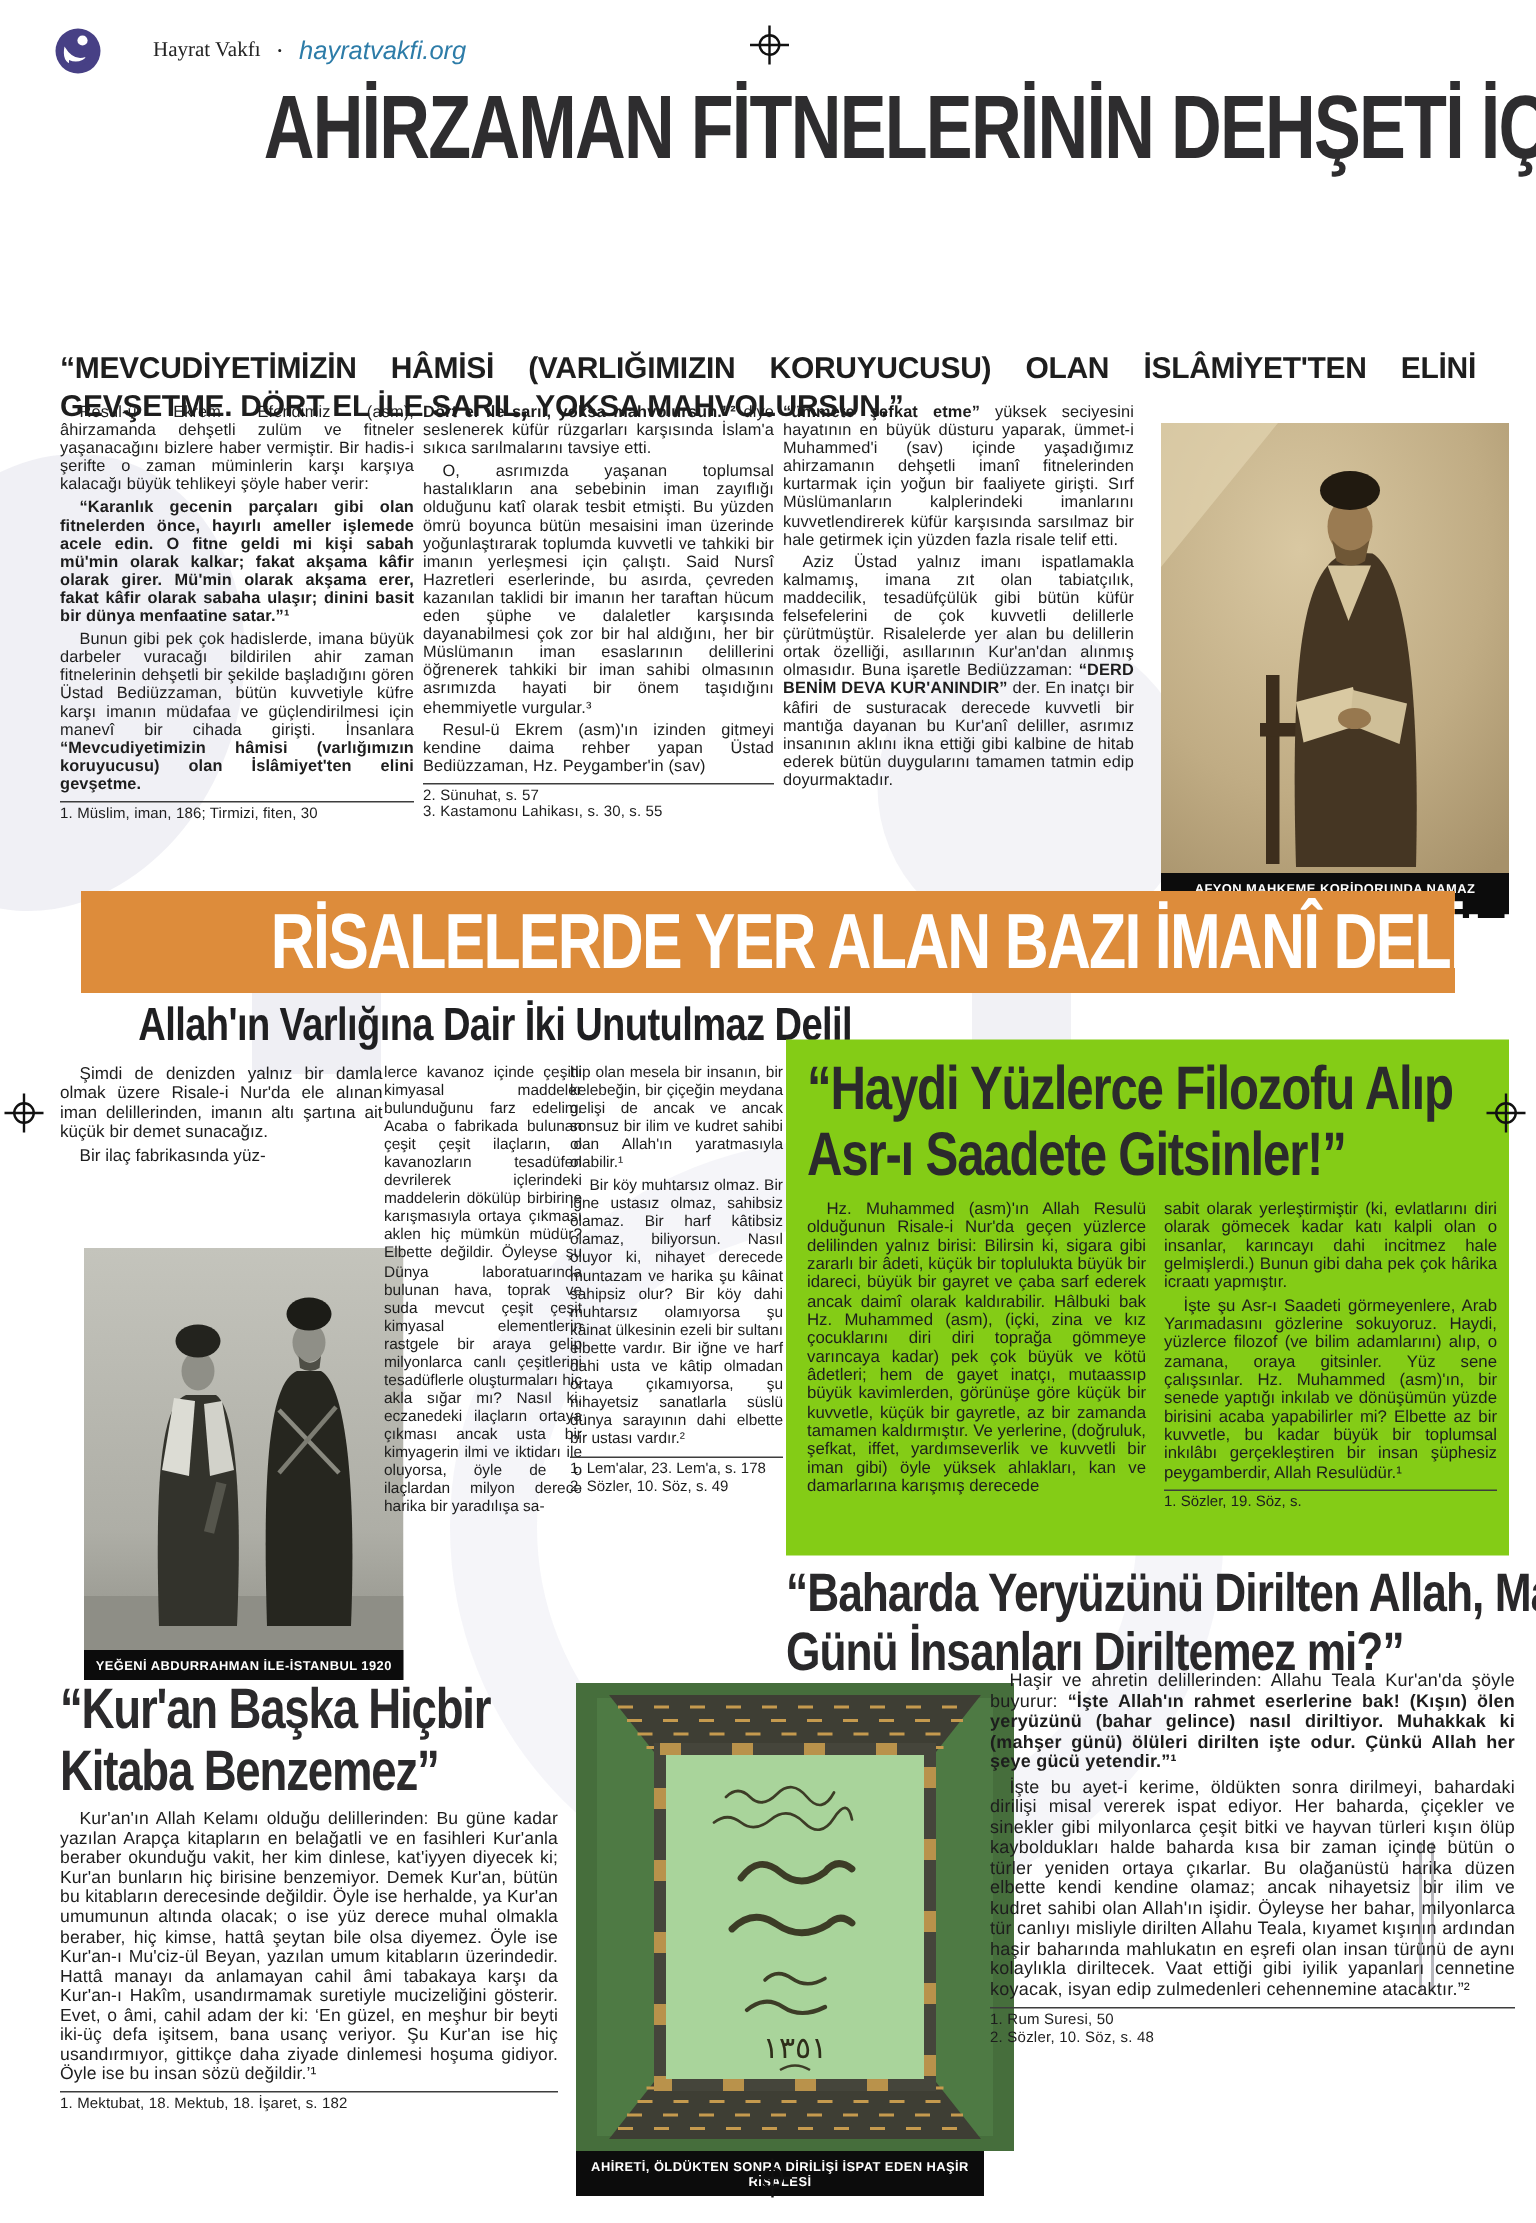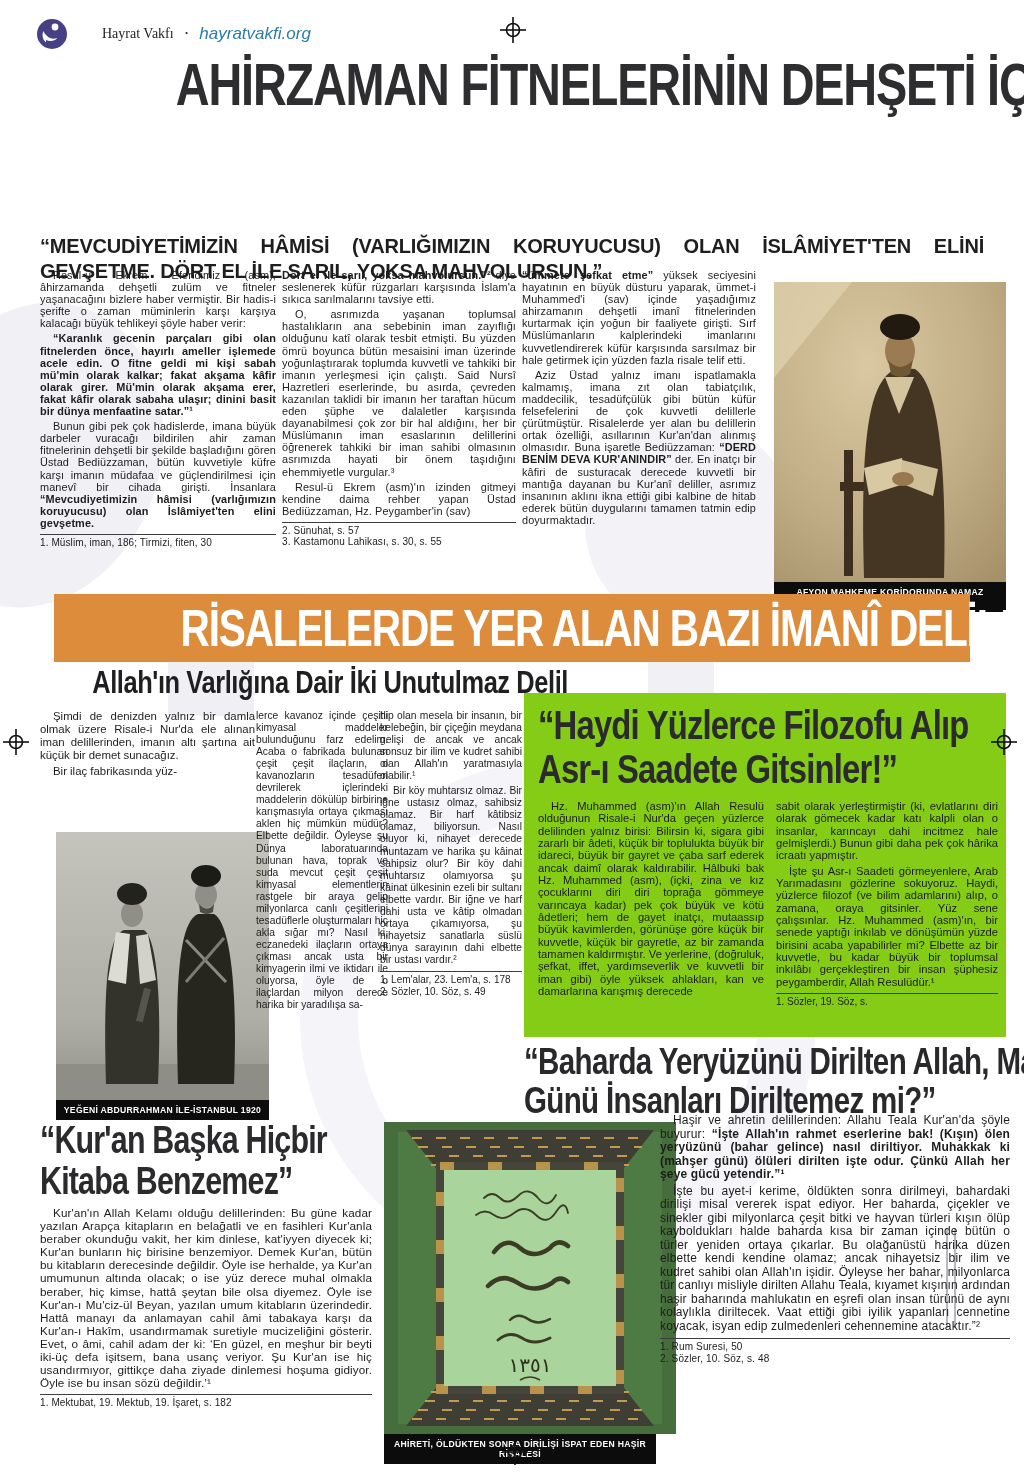--- a/index.html
+++ b/index.html
@@ -310,16 +310,16 @@
       <div>2. Sözler, 10. Söz, s. 48</div>
     </div>
   </div>
 
   <div class="abs kuran-head">
     <span class="cond">“Kur'an Başka Hiçbir</span><br>
     <span class="cond">Kitaba Benzemez”</span>
   </div>
   <div class="col kuran-col">
     <p class="ind">Kur'an'ın Allah Kelamı olduğu delillerinden: Bu güne kadar yazılan Arapça kitapların en belağatli ve en fasihleri Kur'anla beraber okunduğu vakit, her kim dinlese, kat'iyyen diyecek ki; Kur'an bunların hiç birisine benzemiyor. Demek Kur'an, bütün bu kitabların derecesinde değildir. Öyle ise herhalde, ya Kur'an umumunun altında olacak; o ise yüz derece muhal olmakla beraber, hiç kimse, hattâ şeytan bile olsa diyemez. Öyle ise Kur'an-ı Mu'ciz-ül Beyan, yazılan umum kitabların üzerindedir. Hattâ manayı da anlamayan cahil âmi tabakaya karşı da Kur'an-ı Hakîm, usandırmamak suretiyle mucizeliğini gösterir. Evet, o âmi, cahil adam der ki: ‘En güzel, en meşhur bir beyti iki-üç defa işitsem, bana usanç veriyor. Şu Kur'an ise hiç usandırmıyor, gittikçe daha ziyade dinlemesi hoşuma gidiyor. Öyle ise bu insan sözü değildir.’¹</p>
-    <div class="fnote">1. Mektubat, 19. Mektub, 19. İşaret, s. 182</div>
+    <div class="fnote">1. Mektubat, 18. Mektub, 18. İşaret, s. 182</div>
   </div>
 
 </div>
 
 </body></html>

